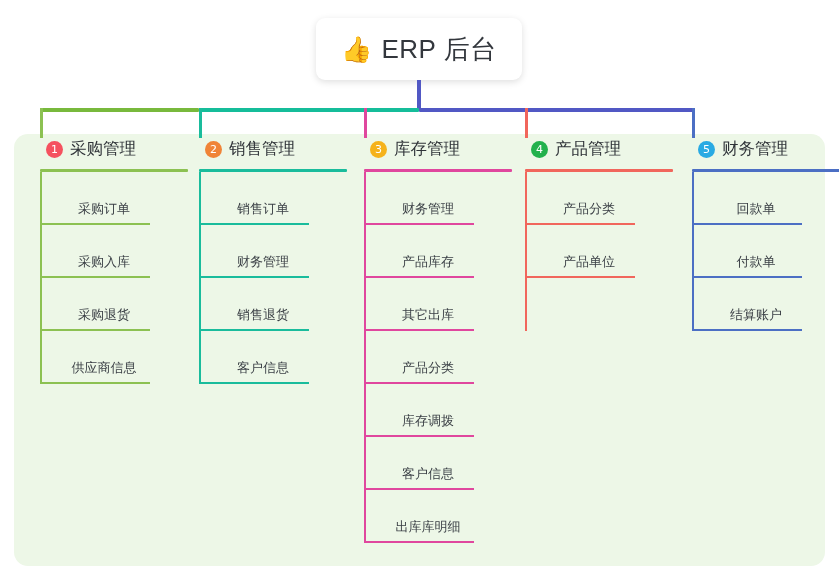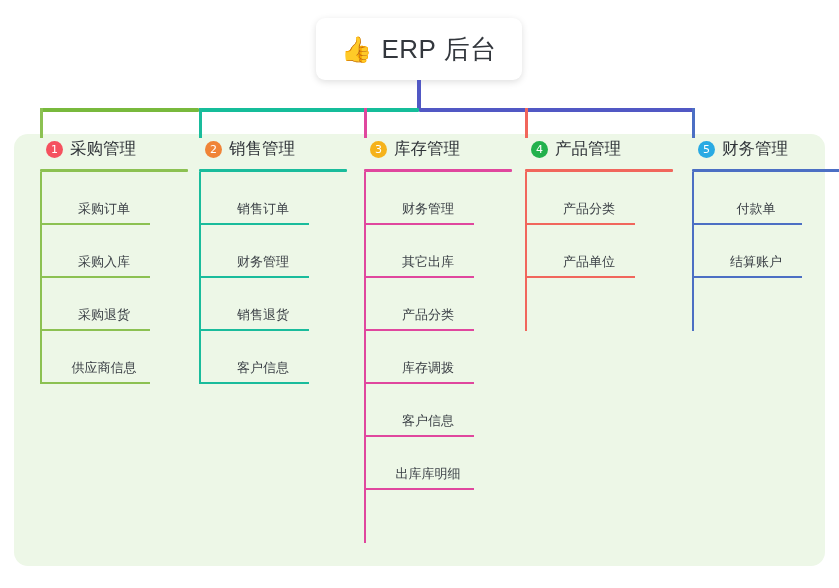--- a/index.html
+++ b/index.html
@@ -153,20 +153,24 @@
           <span class="col-title">库存管理</span>
         </div>
         <div class="col-rule" style="background: rgb(224, 71, 158);"></div>
         <div class="children">
           <div class="spine" style="background: rgb(224, 71, 158); height: 371px;"></div>
           <div class="leaf">
             <div class="leaf-label">财务管理</div>
             <div class="leaf-rule" style="background: rgb(224, 71, 158);"></div>
           </div>
           <div class="leaf">
+            <div class="leaf-label">产品库存</div>
+            <div class="leaf-rule" style="background: rgb(224, 71, 158);"></div>
+          </div>
+          <div class="leaf">
             <div class="leaf-label">其它出库</div>
             <div class="leaf-rule" style="background: rgb(224, 71, 158);"></div>
           </div>
           <div class="leaf">
             <div class="leaf-label">产品分类</div>
             <div class="leaf-rule" style="background: rgb(224, 71, 158);"></div>
           </div>
           <div class="leaf">
             <div class="leaf-label">库存调拨</div>
             <div class="leaf-rule" style="background: rgb(224, 71, 158);"></div>
@@ -203,20 +207,24 @@
       <div class="col" style="left: 692px;">
         <div class="col-drop" style="background: rgb(76, 111, 196);"></div>
         <div class="col-head">
           <span class="badge" style="background: rgb(41, 170, 227);">5</span>
           <span class="col-title">财务管理</span>
         </div>
         <div class="col-rule" style="background: rgb(76, 111, 196);"></div>
         <div class="children">
           <div class="spine" style="background: rgb(76, 111, 196); height: 159px;"></div>
           <div class="leaf">
+            <div class="leaf-label">回款单</div>
+            <div class="leaf-rule" style="background: rgb(76, 111, 196);"></div>
+          </div>
+          <div class="leaf">
             <div class="leaf-label">付款单</div>
             <div class="leaf-rule" style="background: rgb(76, 111, 196);"></div>
           </div>
           <div class="leaf">
             <div class="leaf-label">结算账户</div>
             <div class="leaf-rule" style="background: rgb(76, 111, 196);"></div>
           </div>
         </div>
       </div>
     </div>

